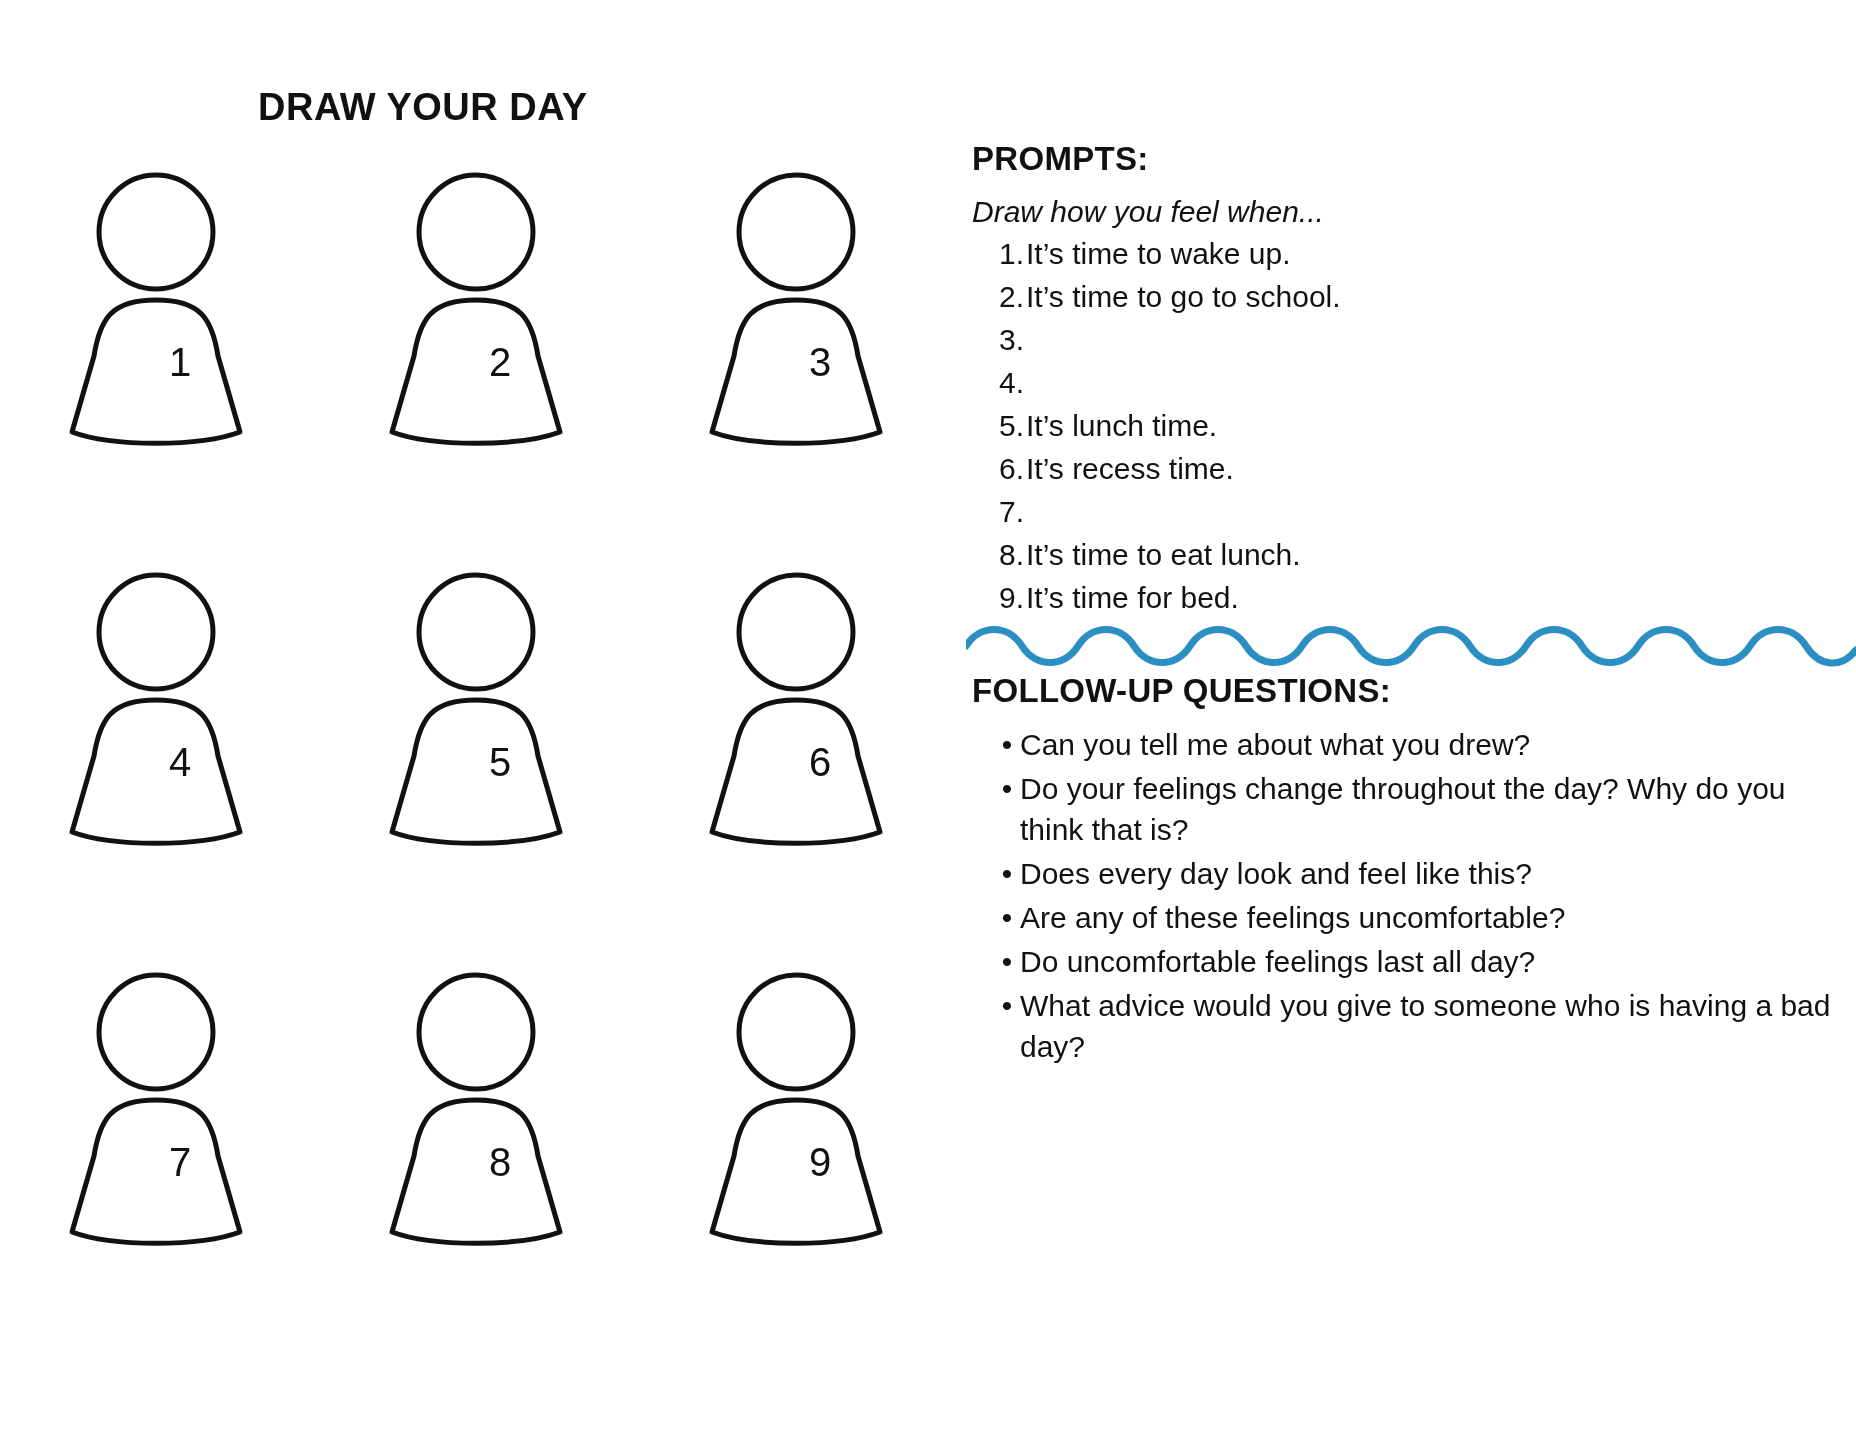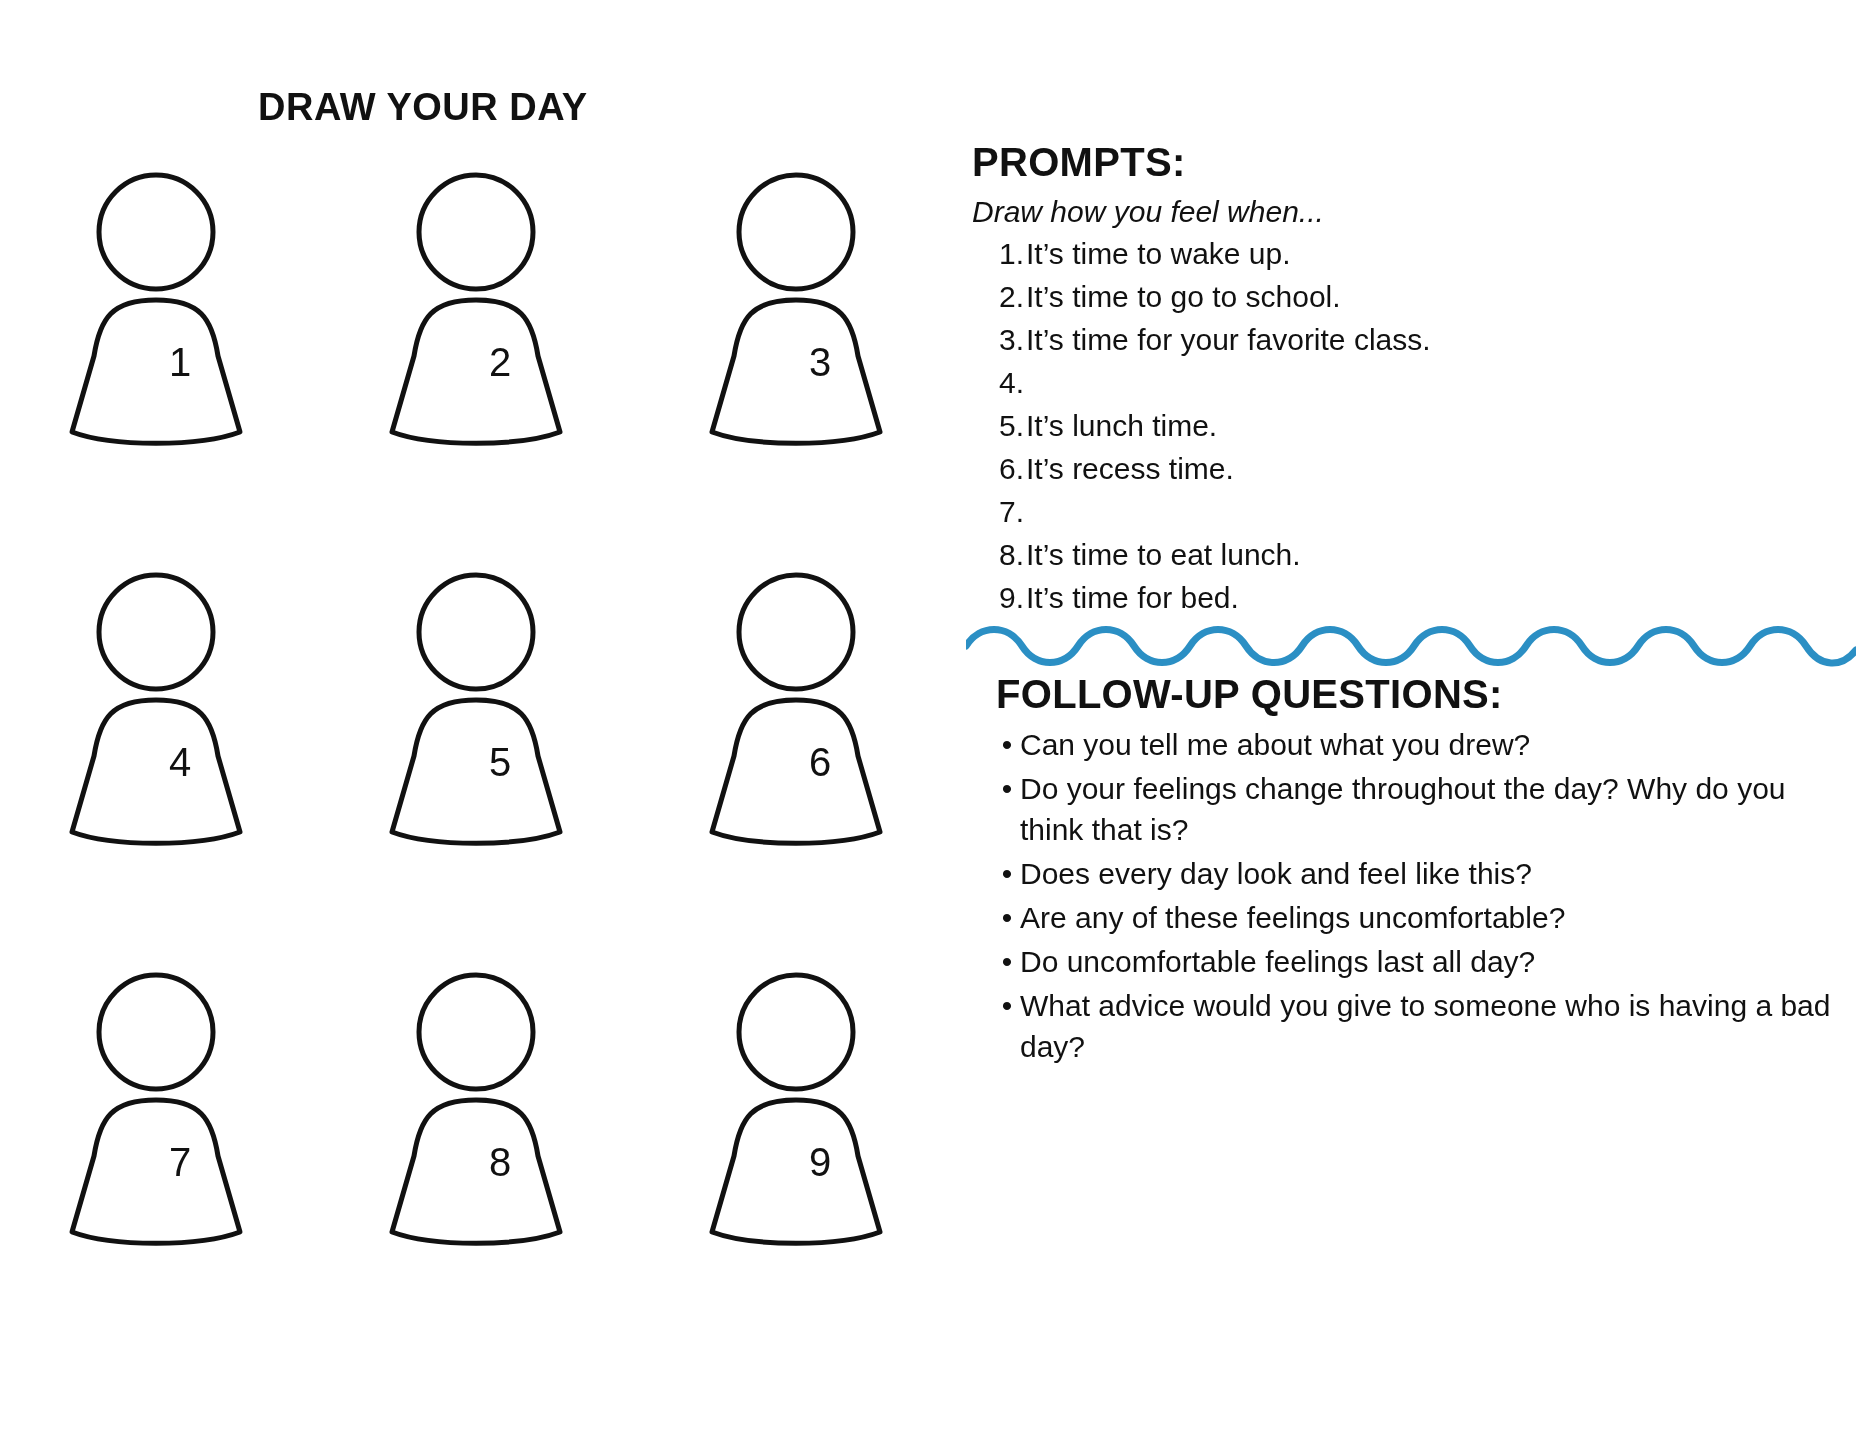--- a/index.html
+++ b/index.html
@@ -75,21 +75,21 @@
 
   
   .right-col {
     position: absolute;
     left: 966px;
     top: 0;
     width: 890px;
     height: 1430px;
   }
   .section-heading {
-    font-size: 40px;
+    font-size: 33px;
     font-weight: bold;
     letter-spacing: 0.3px;
     color: #111111;
   }
   #prompts-heading {
     position: absolute;
     left: 6px;
     top: 140px;
   }
   .prompt-lead {
@@ -126,21 +126,20 @@
     position: absolute;
     left: 0px;
     top: 616px;
     width: 890px;
     height: 60px;
   }
   #followup-heading {
     position: absolute;
     left: 6px;
     top: 672px;
-    margin-left: 24px;
   }
   .followup-list {
     position: absolute;
     left: 28px;
     top: 724px;
     width: 860px;
     margin: 0;
     padding: 0;
     list-style: none;
   }
@@ -259,21 +258,20 @@
       <li>
         <span class="prompt-num">1.</span>
         <span>It’s time to wake up.</span>
       </li>
       <li>
         <span class="prompt-num">2.</span>
         <span>It’s time to go to school.</span>
       </li>
       <li>
         <span class="prompt-num">3.</span>
-        <span>It’s time for your favorite class.</span>
       </li>
       <li>
         <span class="prompt-num">4.</span>
       </li>
       <li>
         <span class="prompt-num">5.</span>
         <span>It’s lunch time.</span>
       </li>
       <li>
         <span class="prompt-num">6.</span>

